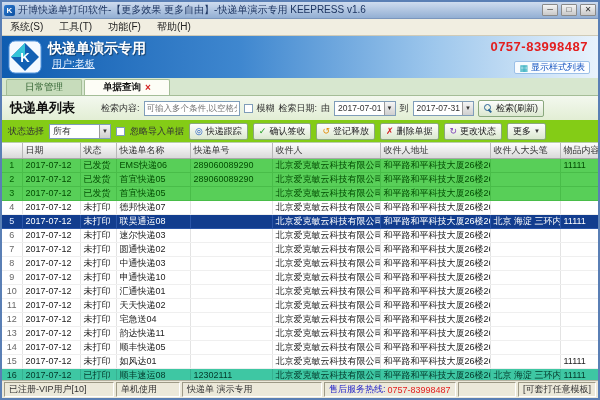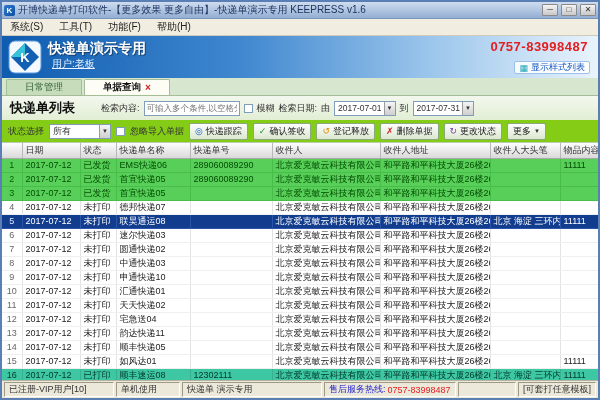--- a/index.html
+++ b/index.html
@@ -237,20 +237,24 @@
     <span>由</span>
     <span class="datefield">
       <span>2017-07-01</span>
       <span class="arrow-btn">▼</span>
     </span>
     <span>到</span>
     <span class="datefield">
       <span>2017-07-31</span>
       <span class="arrow-btn">▼</span>
     </span>
+    <button class="btn">
+      <span class="mag"></span>
+      <span>检索(刷新)</span>
+    </button>
   </div>
 
   <div class="toolbar">
     <span>状态选择</span>
     <span class="select">
       <span>所有</span>
       <span class="arrow-btn">▼</span>
     </span>
     <span class="cb"></span>
     <span>忽略导入单据</span>

